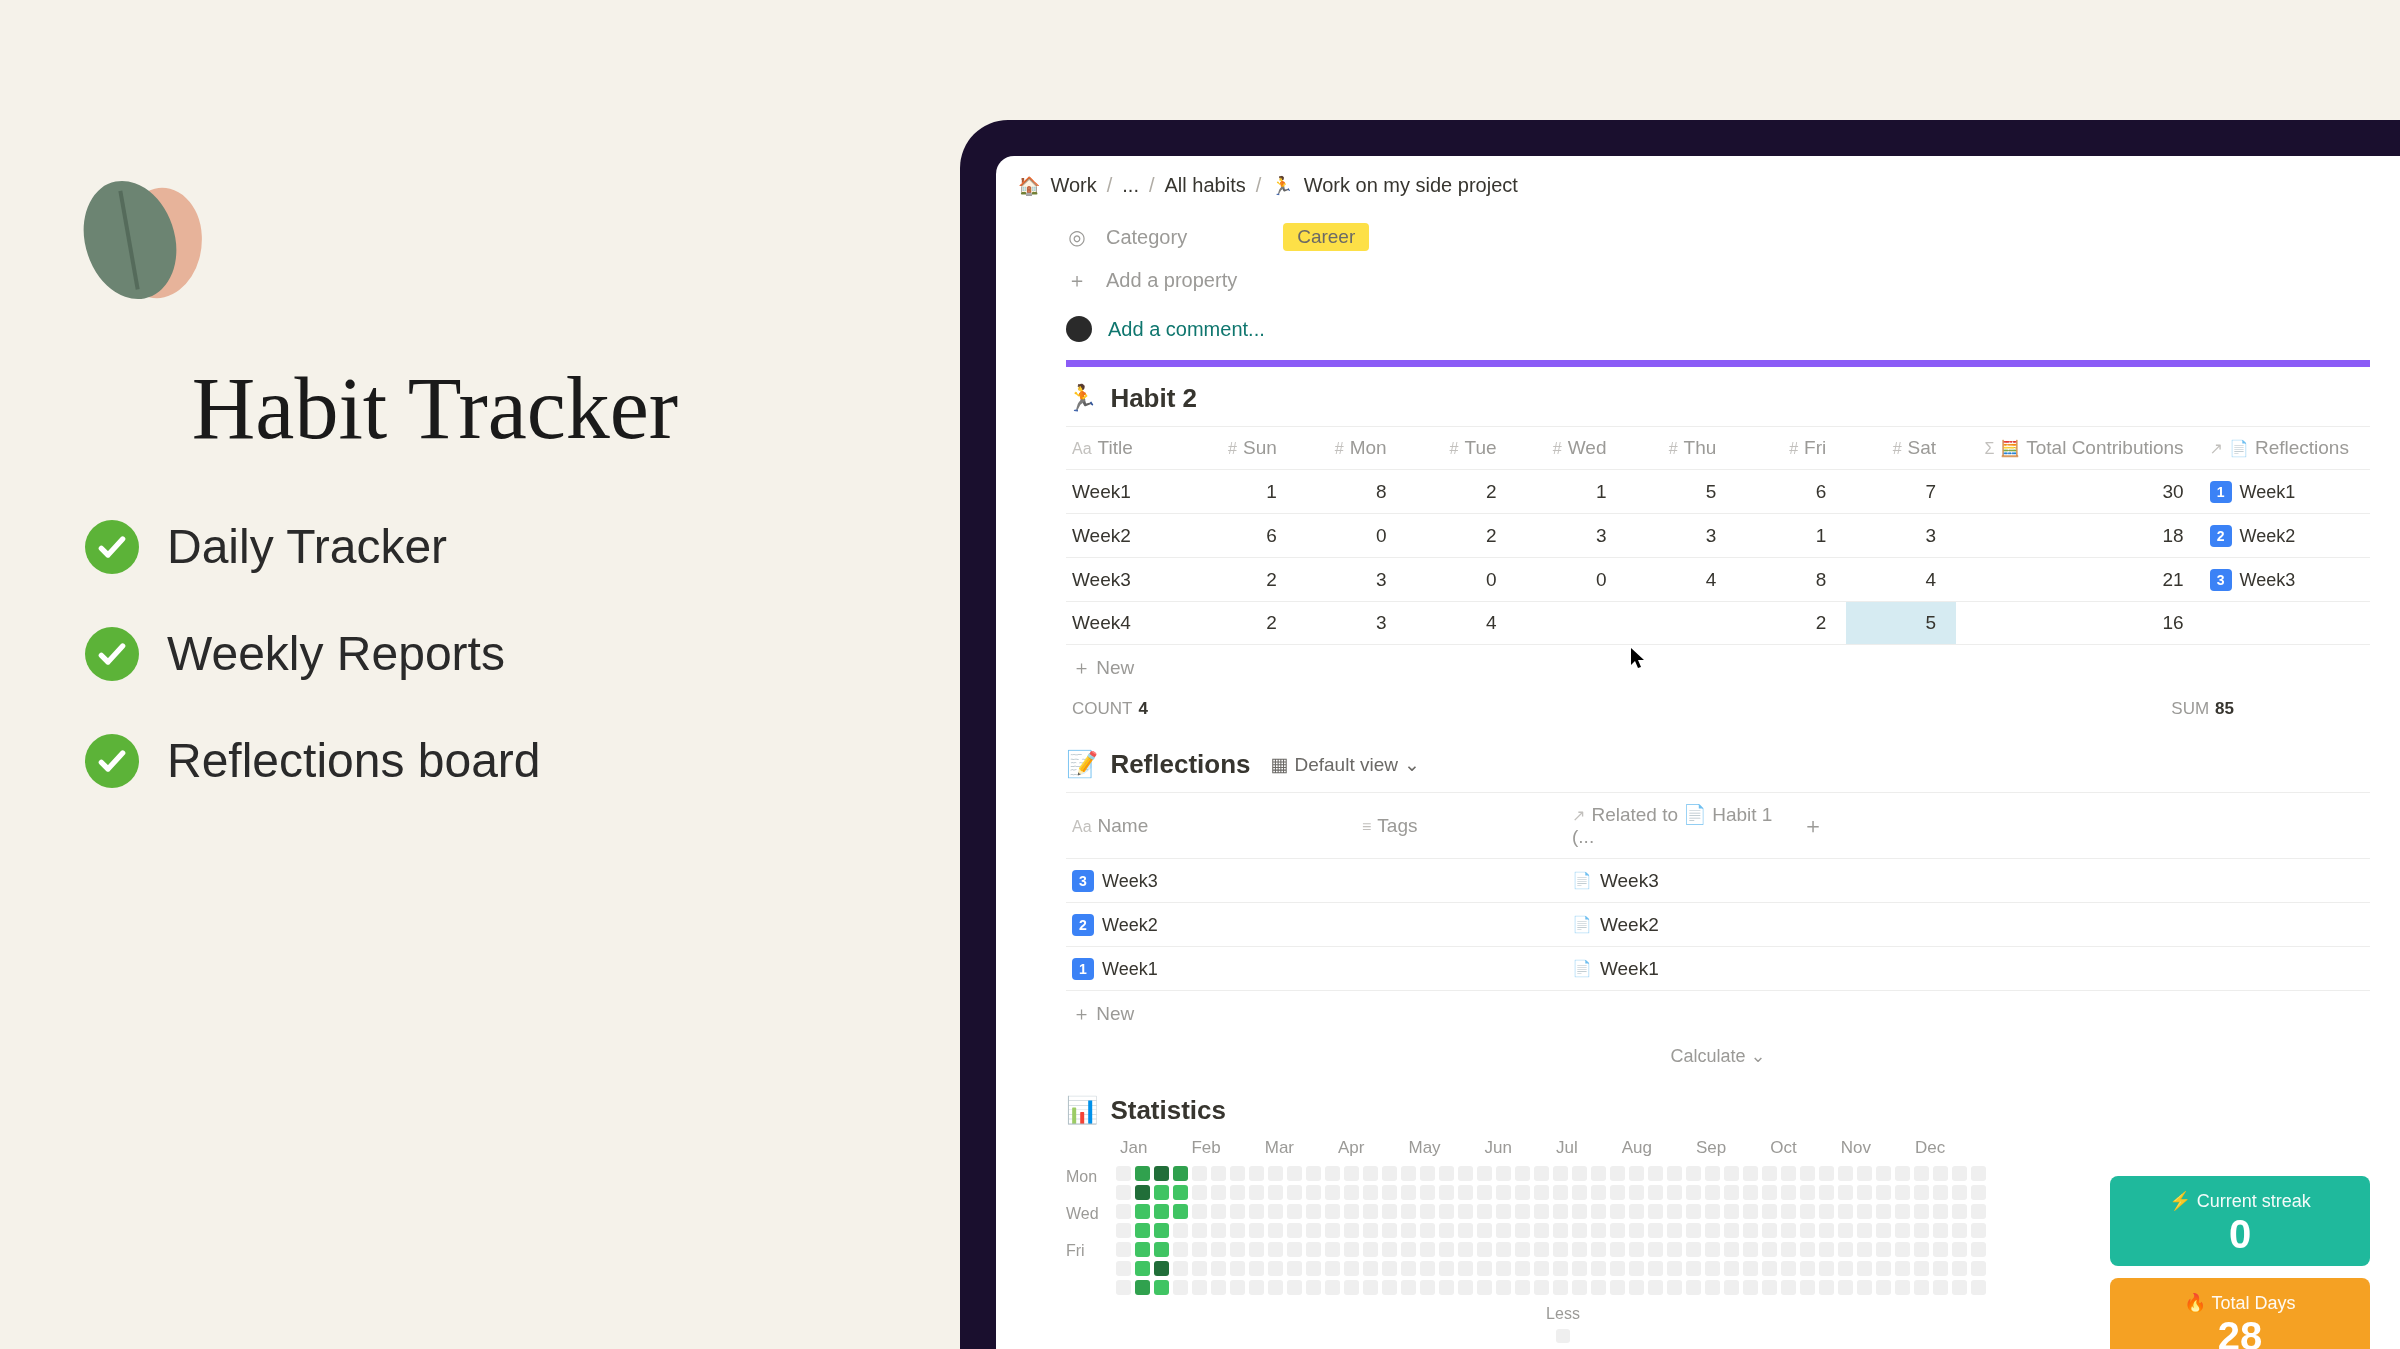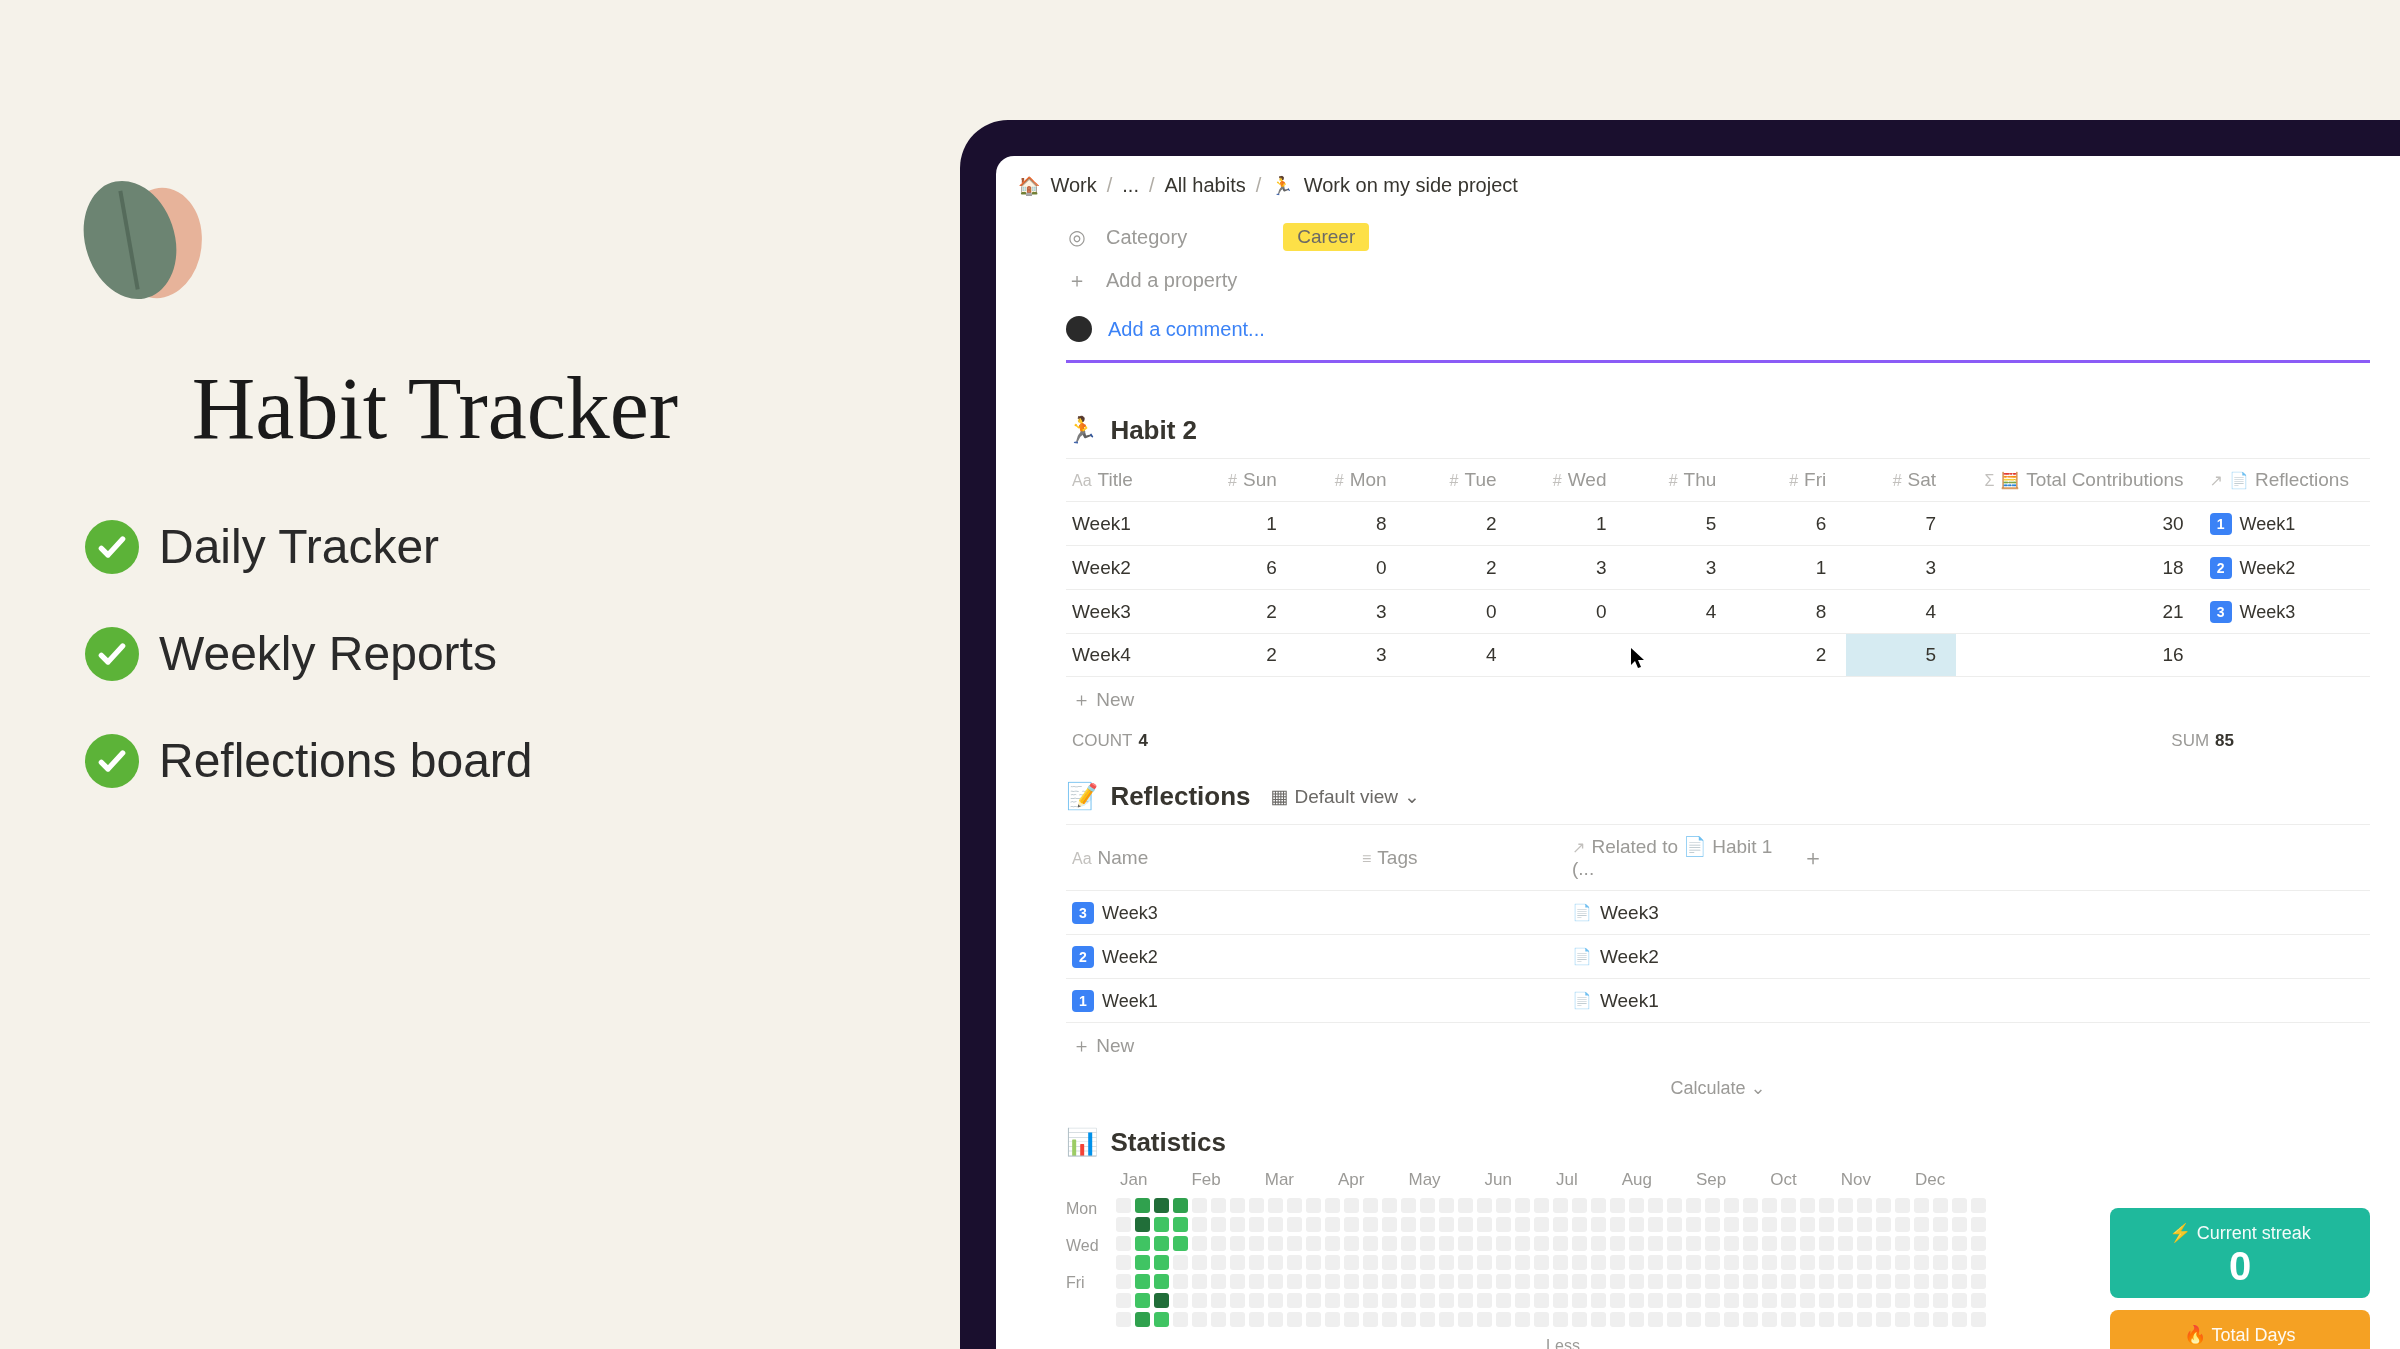--- a/index.html
+++ b/index.html
@@ -60,21 +60,21 @@
     font-weight: 500;
     color: #1a1a1a;
     margin-top: 48px;
   }
   .features {
     margin-top: 60px;
   }
   .feature {
     display: flex;
     align-items: center;
-    gap: 20px;
+    gap: 28px;
     margin-bottom: 52px;
   }
   .check-circle {
     width: 54px;
     height: 54px;
     min-width: 54px;
     background: #5cb338;
     border-radius: 50%;
     display: flex;
     align-items: center;
@@ -139,24 +139,24 @@
     border-radius: 4px;
     font-size: 19px;
   }
   .add-prop { color: #9b9a97; cursor: pointer; }
 
   .comment-row {
     display: flex;
     align-items: center;
     gap: 16px;
     padding: 14px 0 18px 0;
-    color: #3b82f6;
+    color: #0f766e;
     font-size: 20px;
-    border-bottom: 3px solid #8b5cf6;
-    margin-bottom: 52px;
+    border-bottom: 7px solid #8b5cf6;
+    margin-bottom: 16px;
   }
   .avatar {
     width: 26px; height: 26px;
     background: #2a2a2a;
     border-radius: 50%;
   }
 
   .section-title {
     display: flex;
     align-items: center;

